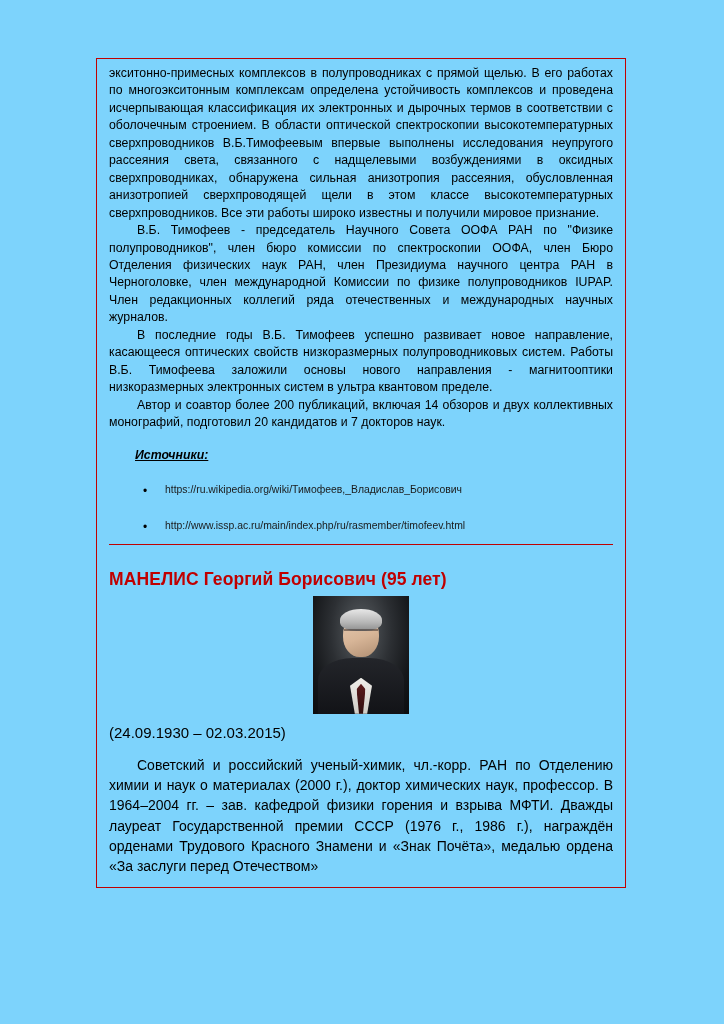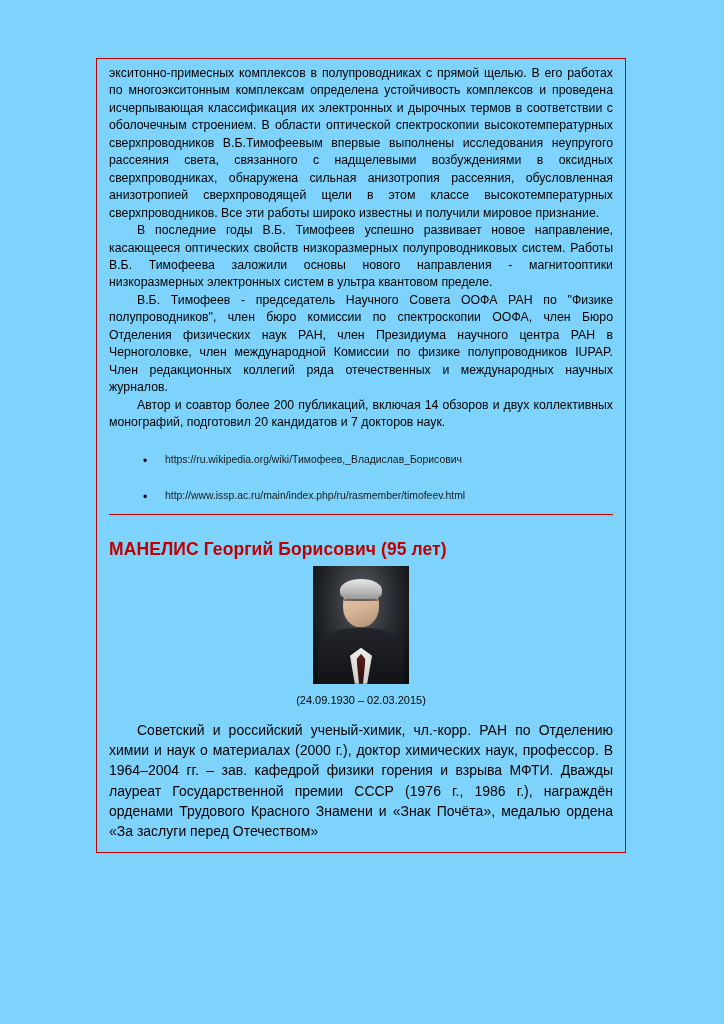--- a/index.html
+++ b/index.html
@@ -165,46 +165,47 @@
     position: absolute;
     left: 50%;
     bottom: 0;
     transform: translateX(-50%);
     width: 9px;
     height: 30px;
     background: linear-gradient(180deg, #5b1b1b 0%, #2e0f0f 100%);
     clip-path: polygon(50% 0, 100% 18%, 72% 100%, 28% 100%, 0 18%);
   }
   .dates {
-    text-align: center;
-    font-size: 11px;
+    text-align: left;
+    font-size: 15px;
     margin: 8px 0 14px 0;
   }
   .bio {
     font-size: 14px;
     font-weight: normal;
     line-height: 1.45;
     text-align: justify;
     text-indent: 28px;
   }
 </style>
 </head>
 <body>
 
 <div class="page">
 
   <div class="content-frame">
 
     <div class="section-top">
       <p>экситонно-примесных комплексов в полупроводниках с прямой щелью. В его работах по многоэкситонным комплексам определена устойчивость комплексов и проведена исчерпывающая классификация их электронных и дырочных термов в соответствии с оболочечным строением. В области оптической спектроскопии высокотемпературных сверхпроводников В.Б.Тимофеевым впервые выполнены исследования неупругого рассеяния света, связанного с надщелевыми возбуждениями в оксидных сверхпроводниках, обнаружена сильная анизотропия рассеяния, обусловленная анизотропией сверхпроводящей щели в этом классе высокотемпературных сверхпроводников. Все эти работы широко известны и получили мировое признание.</p>
+      <p class="indent">В.Б. Тимофеев - председатель Научного Совета ООФА РАН по "Физике полупроводников", член бюро комиссии по спектроскопии ООФА, член Бюро Отделения физических наук РАН, член Президиума научного центра РАН в Черноголовке, член международной Комиссии по физике полупроводников IUPAP. Член редакционных коллегий ряда отечественных и международных научных журналов.</p>
       <p class="indent">В последние годы В.Б. Тимофеев успешно развивает новое направление, касающееся оптических свойств низкоразмерных полупроводниковых систем. Работы В.Б. Тимофеева заложили основы нового направления - магнитооптики низкоразмерных электронных систем в ультра квантовом пределе.</p>
-      <p class="indent">В.Б. Тимофеев - председатель Научного Совета ООФА РАН по "Физике полупроводников", член бюро комиссии по спектроскопии ООФА, член Бюро Отделения физических наук РАН, член Президиума научного центра РАН в Черноголовке, член международной Комиссии по физике полупроводников IUPAP. Член редакционных коллегий ряда отечественных и международных научных журналов.</p>
       <p class="indent">Автор и соавтор более 200 публикаций, включая 14 обзоров и двух коллективных монографий, подготовил 20 кандидатов и 7 докторов наук.</p>
 
       <div class="sources-wrap">
+        <div class="sources-title">Источники:</div>
         <ul class="sources">
           <li>https://ru.wikipedia.org/wiki/Тимофеев,_Владислав_Борисович</li>
           <li>http://www.issp.ac.ru/main/index.php/ru/rasmember/timofeev.html</li>
         </ul>
       </div>
 
       <div class="divider"></div>
     </div>
 
     <div class="section-bottom">

